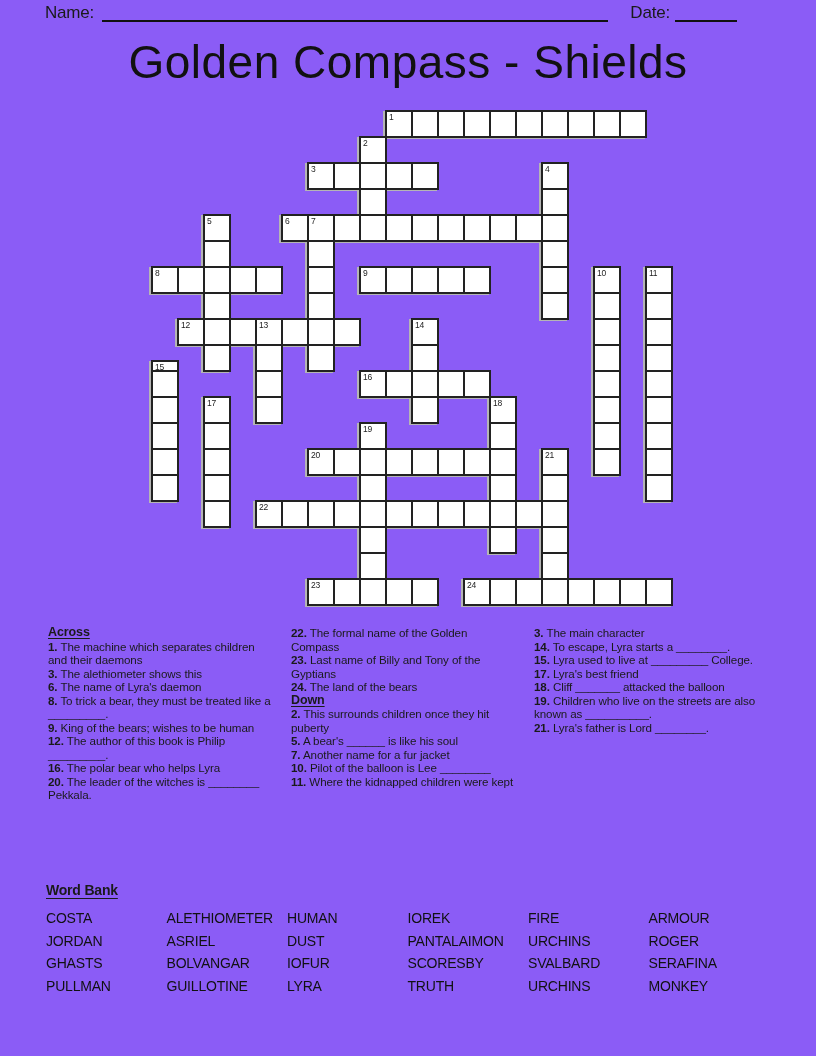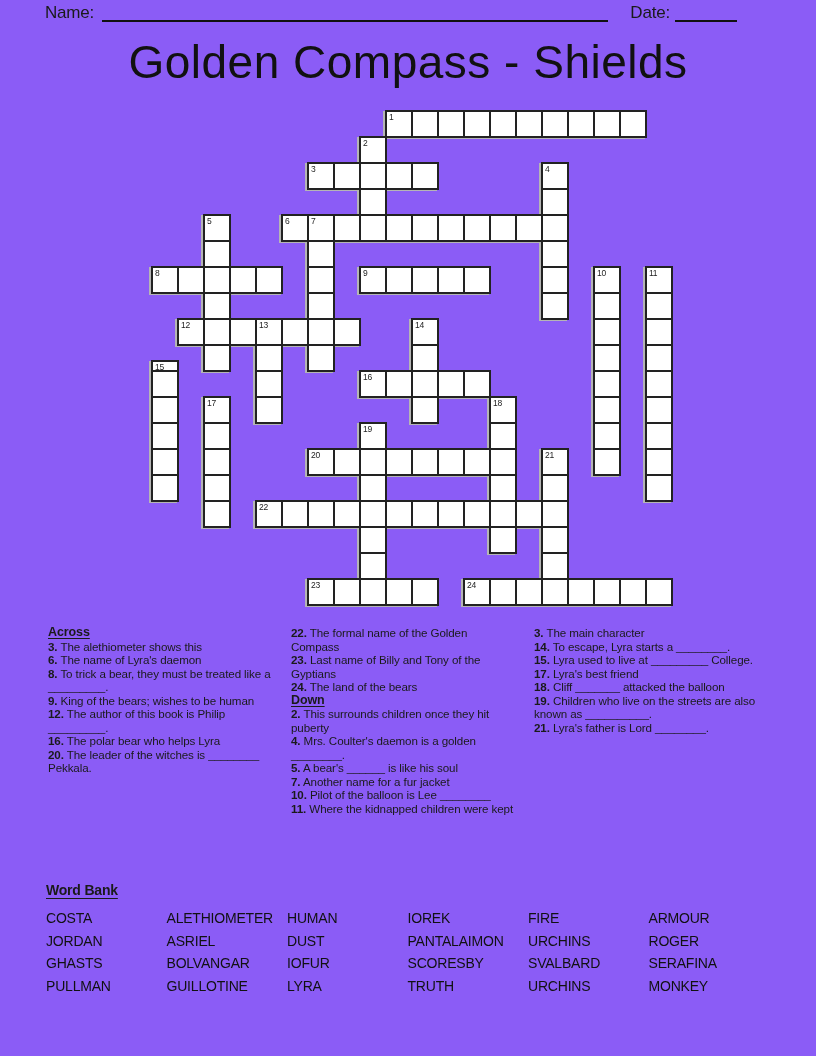--- a/index.html
+++ b/index.html
@@ -332,35 +332,35 @@
       <div class="cell" style="left: 390px; top: 468px;"></div>
       <div class="cell" style="left: 416px; top: 468px;"></div>
       <div class="cell" style="left: 442px; top: 468px;"></div>
       <div class="cell" style="left: 468px; top: 468px;"></div>
       <div class="cell" style="left: 494px; top: 468px;"></div>
     </div>
 
   <div class="clues">
     <div class="clue-col">
         <div class="clue-heading">Across</div>
+        <div class="clue"><b>1.</b> The machine which separates children and their daemons</div>
         <div class="clue"><b>3.</b> The alethiometer shows this</div>
         <div class="clue"><b>6.</b> The name of Lyra's daemon</div>
         <div class="clue"><b>8.</b> To trick a bear, they must be treated like a _________.</div>
         <div class="clue"><b>9.</b> King of the bears; wishes to be human</div>
         <div class="clue"><b>12.</b> The author of this book is Philip _________.</div>
         <div class="clue"><b>16.</b> The polar bear who helps Lyra</div>
         <div class="clue"><b>20.</b> The leader of the witches is ________ Pekkala.</div>
       </div>
     <div class="clue-col">
         <div class="clue"><b>22.</b> The formal name of the Golden Compass</div>
         <div class="clue"><b>23.</b> Last name of Billy and Tony of the Gyptians</div>
         <div class="clue"><b>24.</b> The land of the bears</div>
         <div class="clue-heading">Down</div>
         <div class="clue"><b>2.</b> This surrounds children once they hit puberty</div>
-        <div class="clue"><b>4.</b> Mrs. Coulter's daemon is a golden ________.</div>
         <div class="clue"><b>5.</b> A bear's ______ is like his soul</div>
         <div class="clue"><b>7.</b> Another name for a fur jacket</div>
         <div class="clue"><b>10.</b> Pilot of the balloon is Lee ________</div>
         <div class="clue"><b>11.</b> Where the kidnapped children were kept</div>
       </div>
     <div class="clue-col">
         <div class="clue"><b>3.</b> The main character</div>
         <div class="clue"><b>14.</b> To escape, Lyra starts a ________.</div>
         <div class="clue"><b>15.</b> Lyra used to live at _________ College.</div>
         <div class="clue"><b>17.</b> Lyra's best friend</div>

